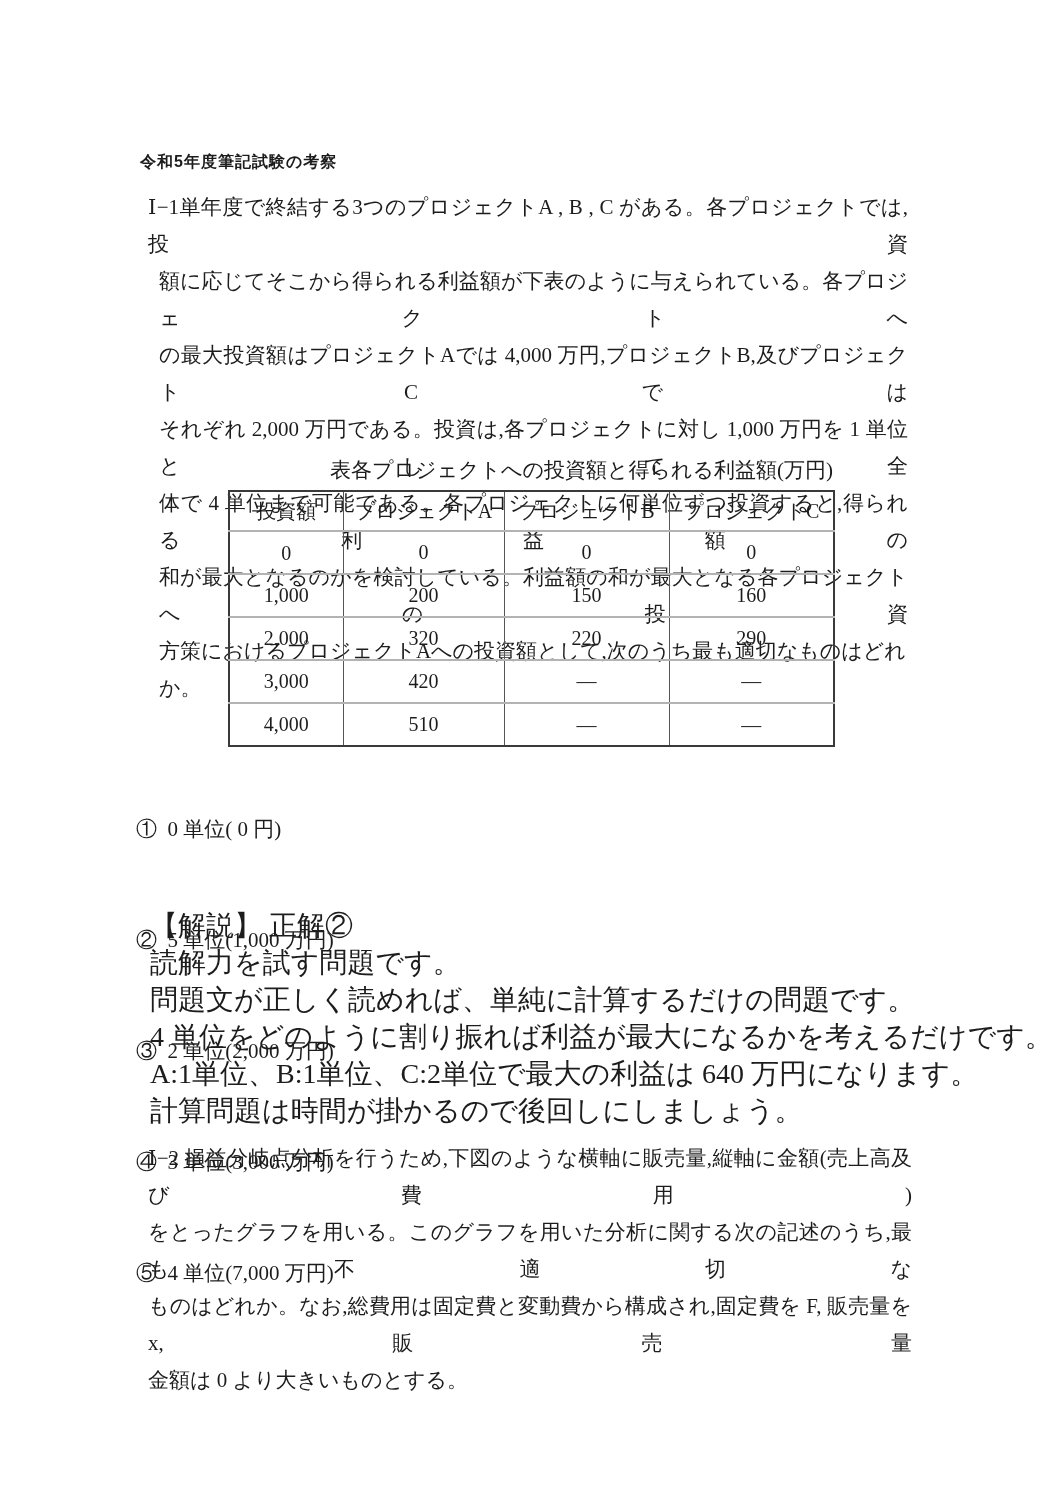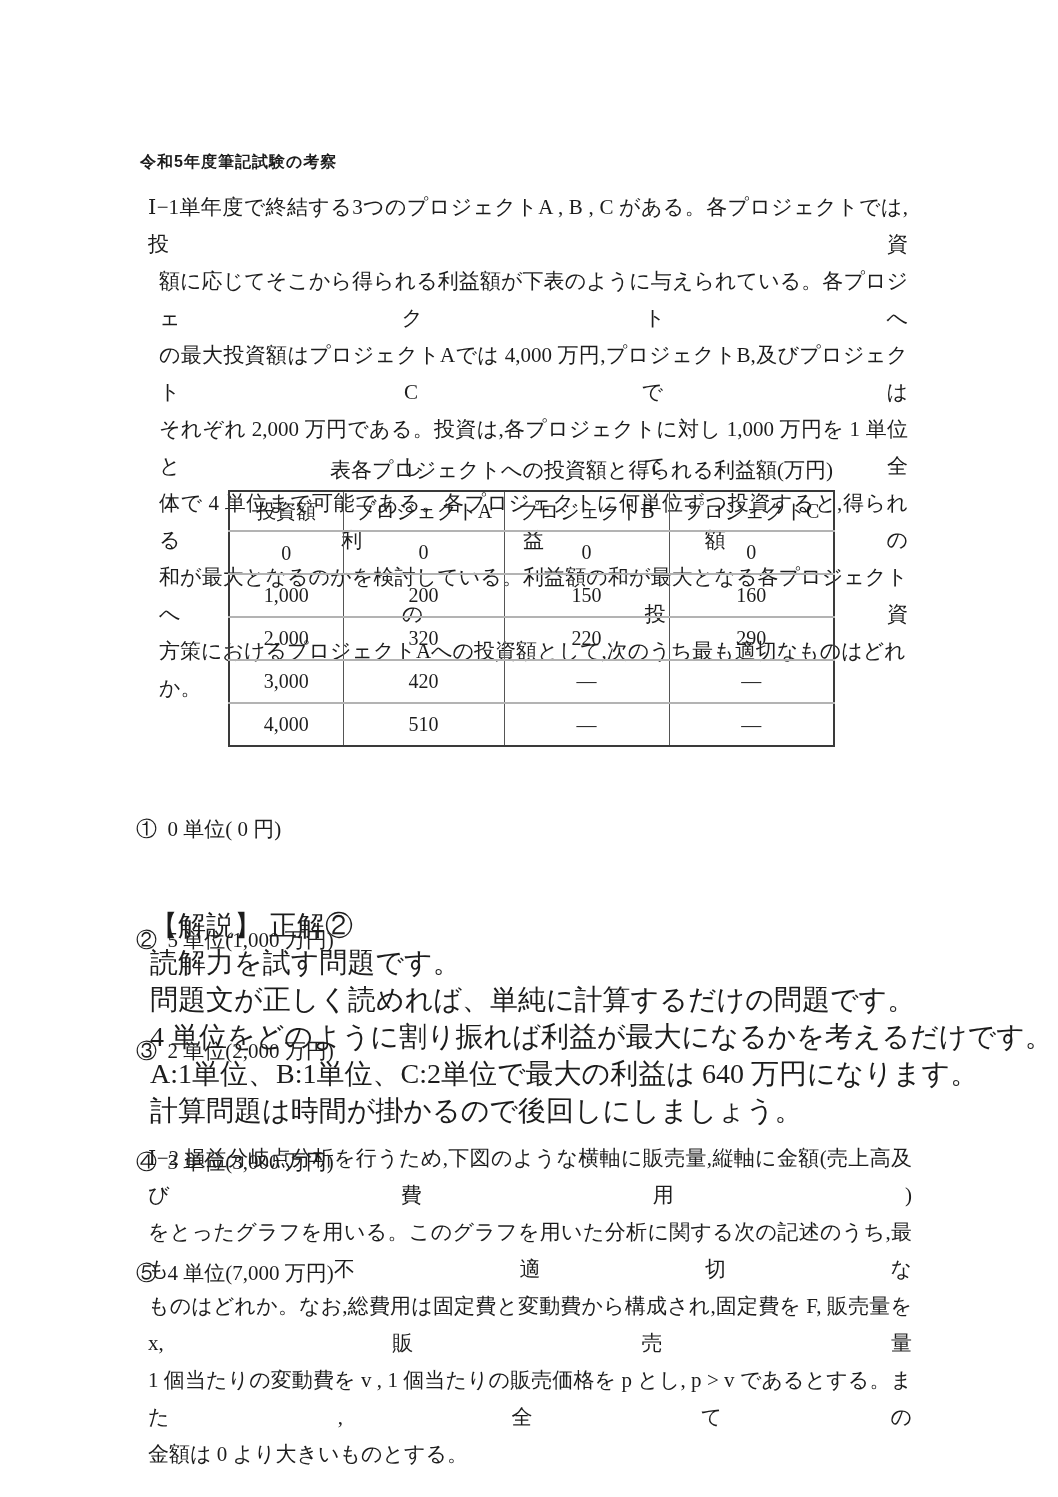--- a/index.html
+++ b/index.html
@@ -140,15 +140,14 @@
   <div class="ln">問題文が正しく読めれば、単純に計算するだけの問題です。</div>
   <div class="ln">4 単位をどのように割り振れば利益が最大になるかを考えるだけです。</div>
   <div class="ln">A:1単位、B:1単位、C:2単位で最大の利益は 640 万円になります。</div>
   <div class="ln">計算問題は時間が掛かるので後回しにしましょう。</div>
 </div>
 
 <div class="abs para q2">
   <div class="ln jl">Ⅰ−2 損益分岐点分析を行うため,下図のような横軸に販売量,縦軸に金額(売上高及び費用)</div>
   <div class="ln jl">をとったグラフを用いる。このグラフを用いた分析に関する次の記述のうち,最も不適切な</div>
   <div class="ln jl">ものはどれか。なお,総費用は固定費と変動費から構成され,固定費を F, 販売量を x,販売量</div>
-  <div class="ln jl">1 個当たりの変動費を v , 1 個当たりの販売価格を p とし, p &gt; v であるとする。また,全ての</div>
   <div class="ln">金額は 0 より大きいものとする。</div>
 </div>
 
 </body></html>

